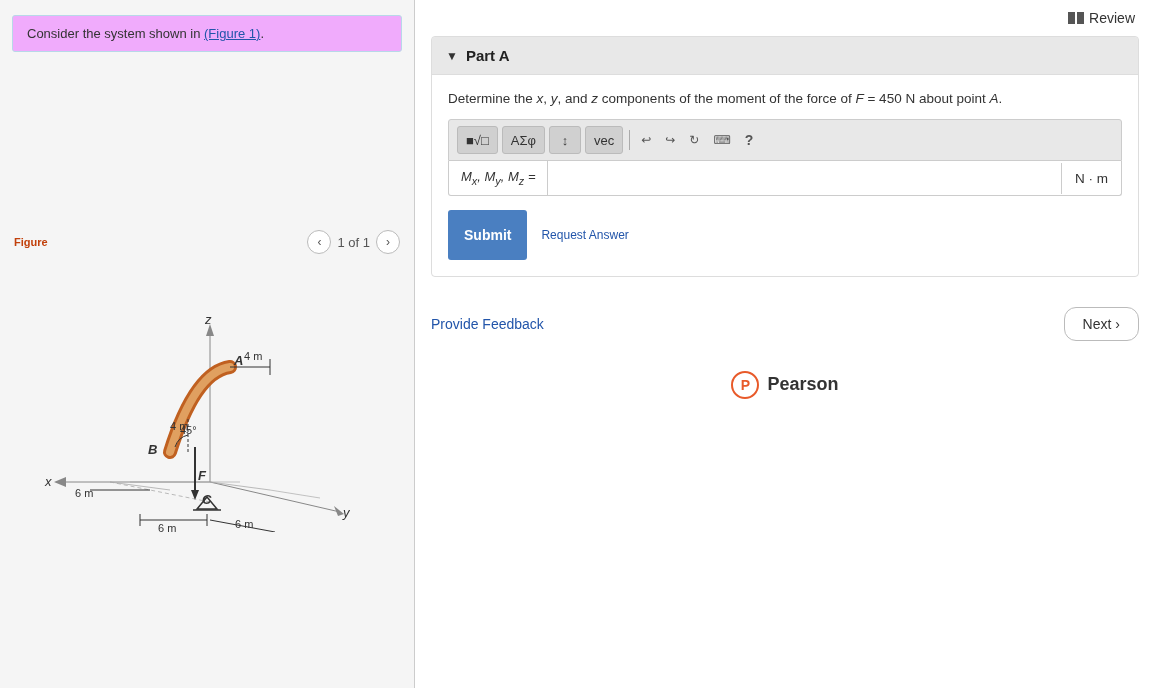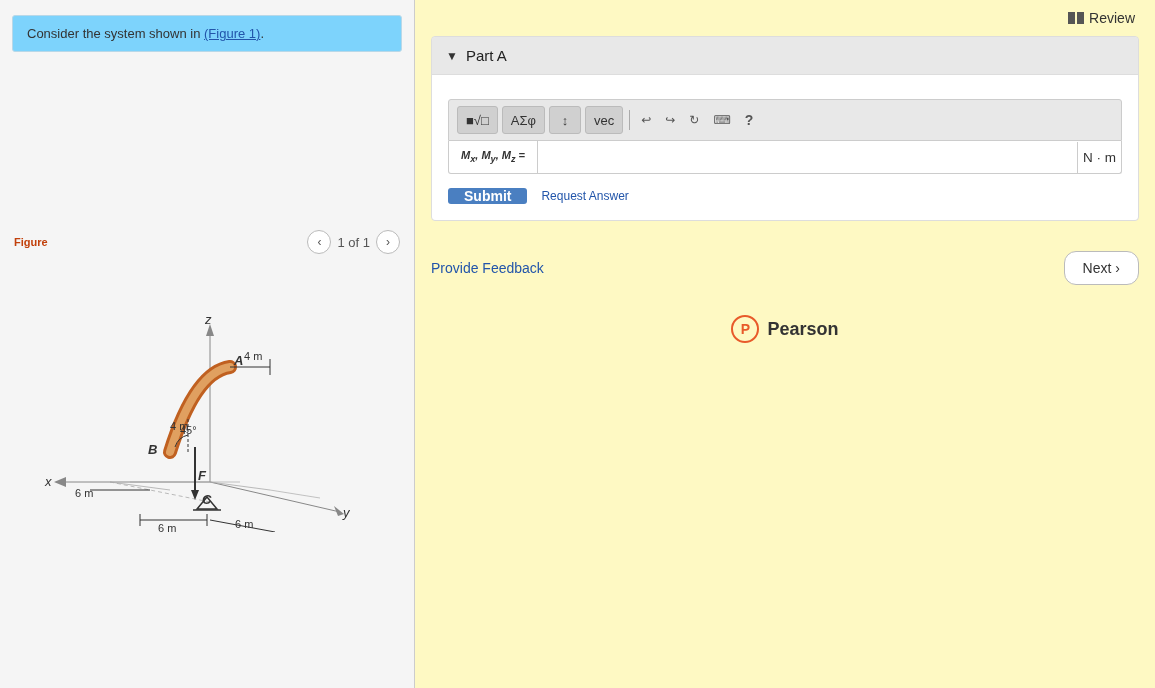--- a/index.html
+++ b/index.html
@@ -20,21 +20,21 @@
       width: 415px;
       min-height: 688px;
       background: #f5f5f5;
       border-right: 1px solid #ccc;
       padding: 0;
       display: flex;
       flex-direction: column;
     }
     .context-box {
       margin: 15px 12px 10px 12px;
-      background: #7dd3fc;
+      background: #f0abfc;
       border: 1px solid #b8d8e8;
       border-radius: 3px;
       padding: 10px 14px;
       font-size: 13px;
       color: #333;
     }
     .context-box a {
       color: #2255aa;
       text-decoration: underline;
       cursor: pointer;
@@ -74,21 +74,21 @@
       color: #555;
     }
     .figure-image-area {
       flex: 1;
       padding: 10px 10px 20px 10px;
       position: relative;
     }
     
     .right-panel {
       flex: 1;
-      background: #fef9c3;
+      background: #ffffff;
       display: flex;
       flex-direction: column;
       padding: 0;
     }
     .top-bar {
       display: flex;
       justify-content: flex-end;
       align-items: center;
       padding: 10px 20px 5px 20px;
     }
@@ -115,21 +115,21 @@
       border-bottom: 1px solid #ddd;
       border-radius: 4px 4px 0 0;
     }
     .collapse-arrow {
       margin-right: 8px;
       color: #333;
       font-size: 12px;
     }
     .part-title {
       font-size: 15px;
-      font-weight: normal;
+      font-weight: bold;
       color: #222;
     }
     .part-content {
       padding: 14px 16px 16px 16px;
       background: #fff;
       border-radius: 0 0 4px 4px;
     }
     .problem-text {
       font-size: 13.5px;
       color: #333;
@@ -179,49 +179,48 @@
       display: flex;
       align-items: center;
       border: 1px solid #ccc;
       border-top: none;
       background: #fff;
       border-radius: 0 0 3px 3px;
     }
     .input-label {
       padding: 8px 12px;
       font-style: italic;
-      font-size: 11px;
+      font-size: 13px;
       color: #333;
       white-space: nowrap;
       border-right: 1px solid #ccc;
-      font-weight: bold;
     }
     .answer-input {
       flex: 1;
       border: none;
       outline: none;
       padding: 8px 10px;
       font-size: 14px;
       background: #fff;
     }
     .unit-label {
-      padding: 8px 5px;
+      padding: 8px 13px;
       font-size: 13.5px;
       color: #333;
       border-left: 1px solid #ccc;
       white-space: nowrap;
     }
     .action-row {
       display: flex;
       align-items: center;
       gap: 14px;
       margin-top: 14px;
     }
     .submit-btn {
-      padding: 0 16px;
+      padding: 17px 16px;
       background: #4a7fc1;
       color: #fff;
       border: none;
       border-radius: 3px;
       font-size: 14px;
       cursor: pointer;
       font-weight: bold;
     }
     .request-answer-link {
       color: #2255aa;
@@ -378,20 +377,23 @@
         <span>Review</span>
       </a>
     </div>
 
     <div class="part-section">
       <div class="part-header">
         <span class="collapse-arrow">▼</span>
         <span class="part-title">Part A</span>
       </div>
       <div class="part-content">
+        <div class="problem-text">
+          Determine the <em>x</em>, <em>y</em>, and <em>z</em> components of the moment of the force of <em>F</em> = 450&nbsp;N about point <em>A</em>.
+        </div>
 
         <div class="math-toolbar">
           <button class="toolbar-btn">
             <span>■√□</span>
           </button>
           <button class="toolbar-btn">
             <span>ΑΣφ</span>
           </button>
           <button class="toolbar-btn">
             <span>↕</span>

